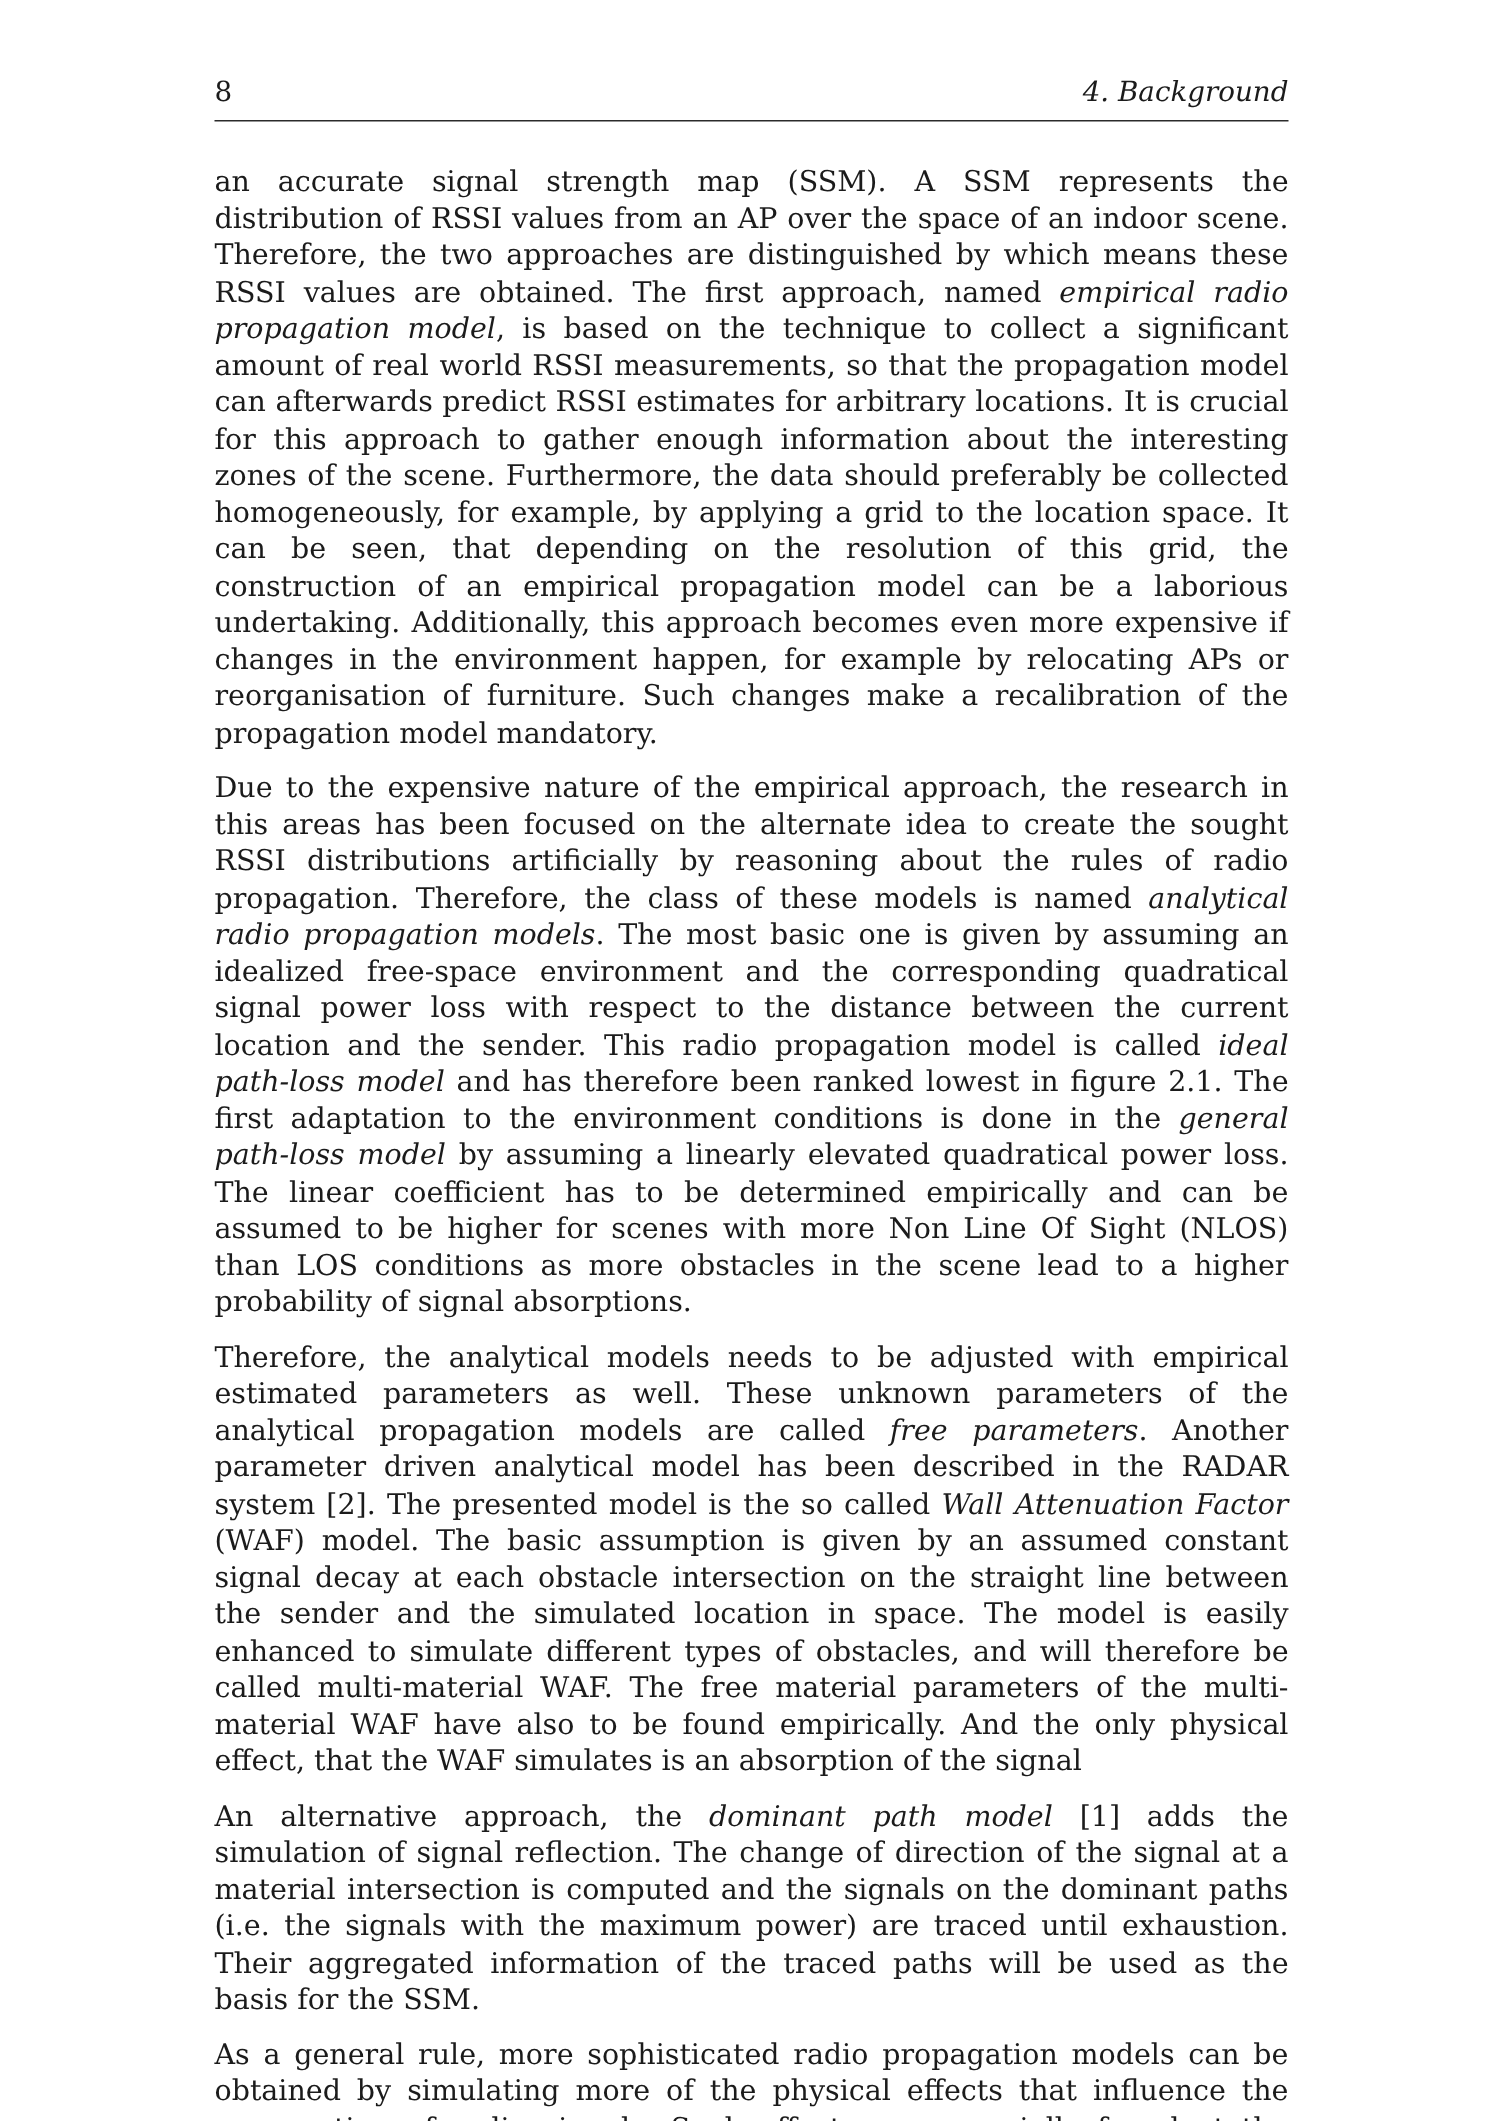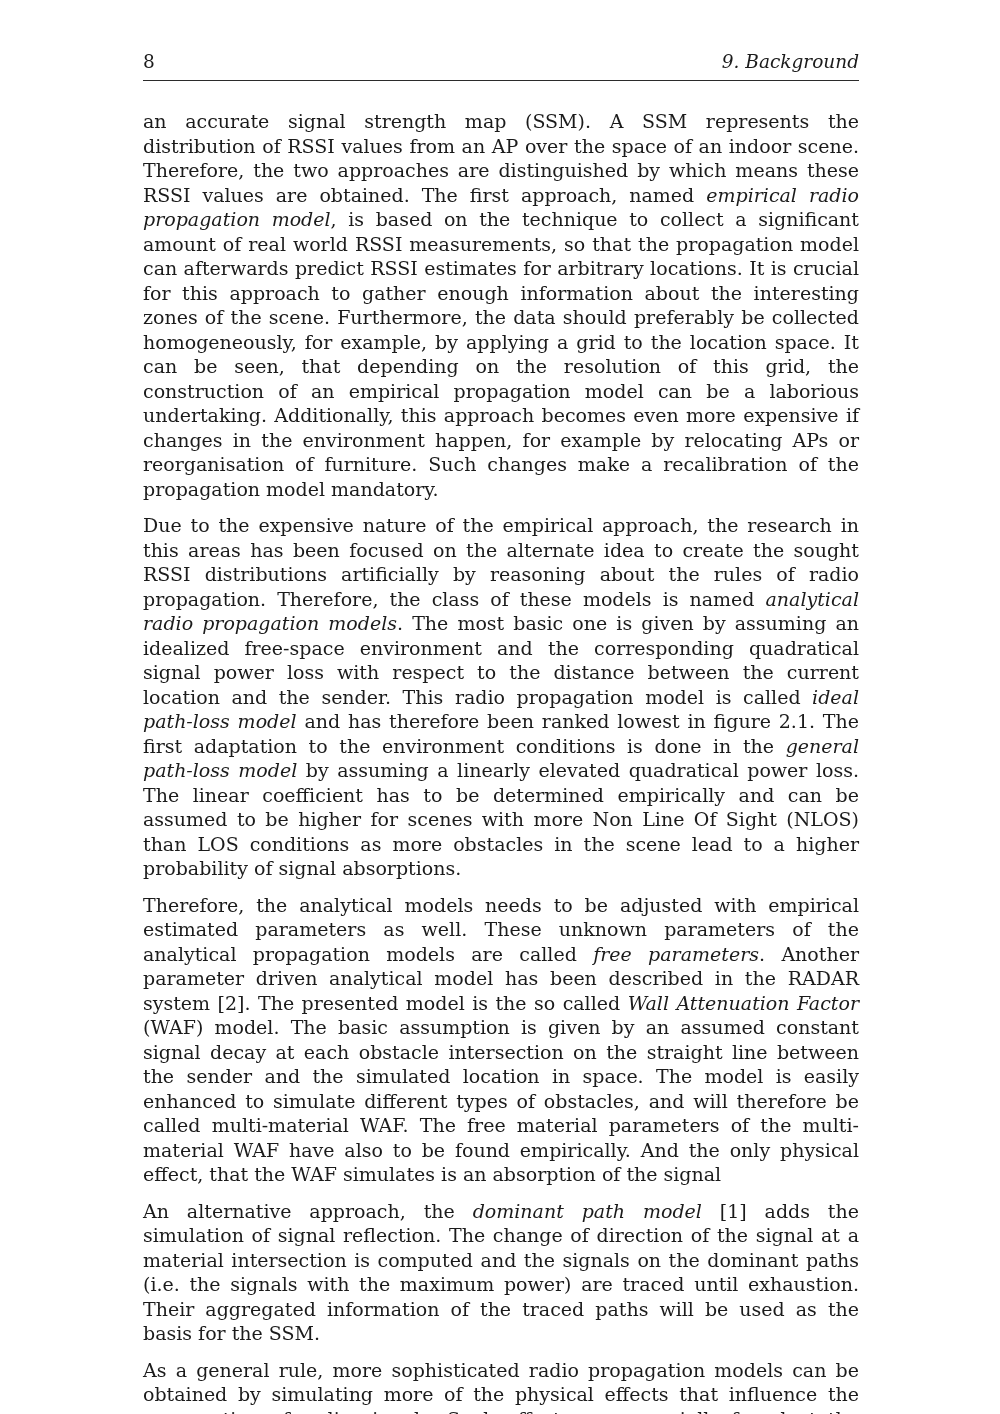--- a/index.html
+++ b/index.html
@@ -56,21 +56,21 @@
     font-style: italic;
   }
 </style>
 </head>
 <body>
 
 <div class="sheet">
   <div class="content">
     <div class="running-header">
       <span class="page-num">8</span>
-      <span class="chapter">9. Background</span>
+      <span class="chapter">4. Background</span>
     </div>
     <div class="page-body">
         <p class="para"><span>an accurate signal strength map (SSM). A SSM represents the distribution of RSSI values from an AP over the space of an indoor scene. Therefore, the two approaches are distinguished by which means these RSSI values are obtained. The first approach, named </span><span class="em">empirical radio propagation model</span><span>, is based on the technique to collect a significant amount of real world RSSI measurements, so that the propagation model can afterwards predict RSSI estimates for arbitrary locations. It is crucial for this approach to gather enough information about the interesting zones of the scene. Furthermore, the data should preferably be collected homogeneously, for example, by applying a grid to the location space. It can be seen, that depending on the resolution of this grid, the construction of an empirical propagation model can be a laborious undertaking. Additionally, this approach becomes even more expensive if changes in the environment happen, for example by relocating APs or reorganisation of furniture. Such changes make a recalibration of the propagation model mandatory.</span></p>
         <p class="para"><span>Due to the expensive nature of the empirical approach, the research in this areas has been focused on the alternate idea to create the sought RSSI distributions artificially by reasoning about the rules of radio propagation. Therefore, the class of these models is named </span><span class="em">analytical radio propagation models</span><span>. The most basic one is given by assuming an idealized free-space environment and the corresponding quadratical signal power loss with respect to the distance between the current location and the sender. This radio propagation model is called </span><span class="em">ideal path-loss model</span><span> and has therefore been ranked lowest in figure 2.1. The first adaptation to the environment conditions is done in the </span><span class="em">general path-loss model</span><span> by assuming a linearly elevated quadratical power loss. The linear coefficient has to be determined empirically and can be assumed to be higher for scenes with more Non Line Of Sight (NLOS) than LOS conditions as more obstacles in the scene lead to a higher probability of signal absorptions.</span></p>
         <p class="para"><span>Therefore, the analytical models needs to be adjusted with empirical estimated parameters as well. These unknown parameters of the analytical propagation models are called </span><span class="em">free parameters</span><span>. Another parameter driven analytical model has been described in the RADAR system [2]. The presented model is the so called </span><span class="em">Wall Attenuation Factor</span><span> (WAF) model. The basic assumption is given by an assumed constant signal decay at each obstacle intersection on the straight line between the sender and the simulated location in space. The model is easily enhanced to simulate different types of obstacles, and will therefore be called multi-material WAF. The free material parameters of the multi-material WAF have also to be found empirically. And the only physical effect, that the WAF simulates is an absorption of the signal</span></p>
         <p class="para"><span>An alternative approach, the </span><span class="em">dominant path model</span><span> [1] adds the simulation of signal reflection. The change of direction of the signal at a material intersection is computed and the signals on the dominant paths (i.e. the signals with the maximum power) are traced until exhaustion. Their aggregated information of the traced paths will be used as the basis for the SSM.</span></p>
         <p class="para"><span>As a general rule, more sophisticated radio propagation models can be obtained by simulating more of the physical effects that influence the propagation of radio signals. Such effects are especially found at the transition boundaries of optical media, for example between air and solid material. The following physical effects can be considered:</span></p>
       </div>
   </div>
 </div>

